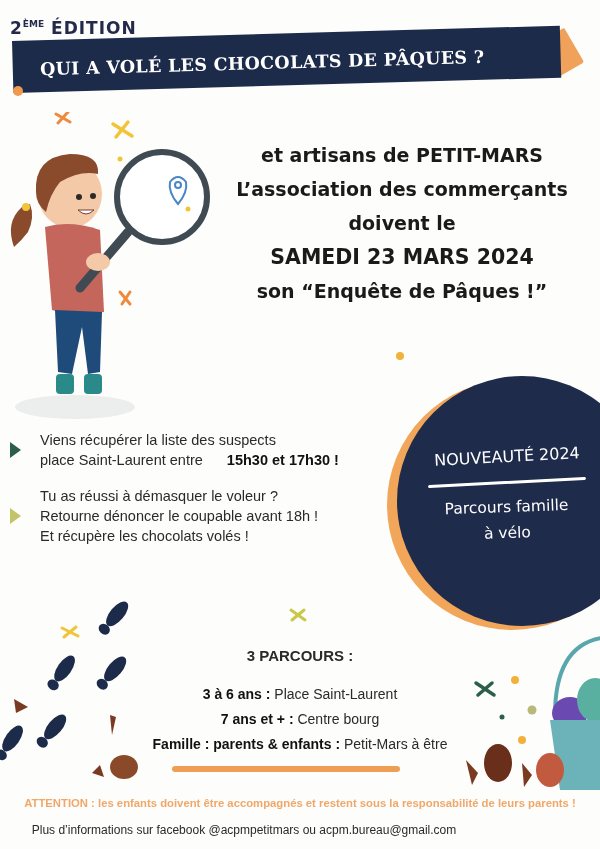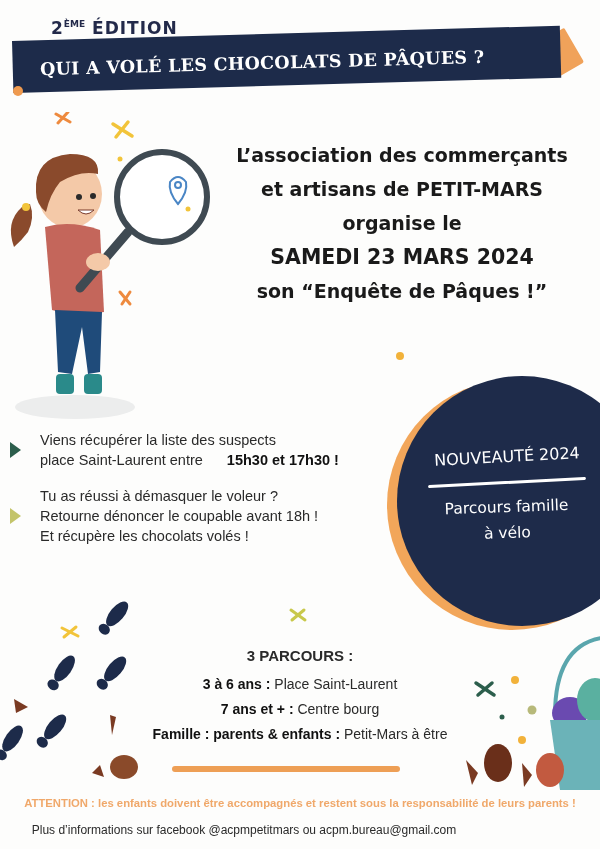--- a/index.html
+++ b/index.html
@@ -1,18 +1,18 @@
 <!DOCTYPE html>
 <html><head>
 <meta charset="utf-8">
 <style>
   html, body { margin:0; padding:0; }
   body { width:600px; height:849px; background:#fdfdfc; position:relative; overflow:hidden; font-family:"Liberation Sans", sans-serif; color:#1f1f1f; }
   .abs { position:absolute; }
-  .edition { left:10px; top:18px; font-family:"DejaVu Sans", sans-serif; font-weight:bold; font-size:17px; color:#232a4a; letter-spacing:1px;margin-left:41px; }
+  .edition { left:10px; top:18px; font-family:"DejaVu Sans", sans-serif; font-weight:bold; font-size:17px; color:#232a4a; letter-spacing:1px; }
   .edition sup { font-size:9px; vertical-align:7px; letter-spacing:0; }
   .banner { left:12px; top:41px; width:548px; height:52px; background:#1d2b4a; transform:rotate(-1.6deg); transform-origin:left top; }
   .banner-text { left:40px; top:52px; width:520px; transform:rotate(-1.6deg); font-family:"DejaVu Serif", serif; font-weight:bold; font-size:17.5px; color:#fff; letter-spacing:0.3px; }
   .tape { left:548px; top:32px; width:28px; height:40px; background:#f0a25a; transform:rotate(-30deg); border-radius:2px; }
   .dot-orange-banner { left:13px; top:86px; width:10px; height:10px; border-radius:50%; background:#ef9a4f; }
 
   .intro { left:222px; top:138px; width:360px; text-align:center; font-family:"DejaVu Sans", sans-serif; font-weight:bold; font-size:19px; line-height:34px; color:#1a1a1a; }
   .intro .date { font-size:20.5px; }
 
   .girl { left:0; top:112px; width:220px; height:320px; }
@@ -22,21 +22,21 @@
   .bullet .tri { position:absolute; left:0; width:0; height:0; border-top:8px solid transparent; border-bottom:8px solid transparent; border-left:11px solid #2c5e4c; }
   .bullet b { color:#111;margin-left:20px; }
 
   .badge-shadow { left:387px; top:380px; width:250px; height:250px; border-radius:50%; background:#f2a65a; }
   .badge { left:397px; top:376px; width:250px; height:250px; border-radius:50%; background:#1e2b4a; }
   .badge-title { left:412px; top:447px; width:190px; text-align:center; font-family:"DejaVu Sans", sans-serif; font-size:16px; color:#fff; transform:rotate(-3deg); }
   .badge-line { left:428px; top:481px; width:158px; height:3px; background:#fff; border-radius:2px; transform:rotate(-3deg); }
   .badge-sub { left:412px; top:494px; width:190px; text-align:center; font-family:"DejaVu Sans", sans-serif; font-size:15.5px; color:#fff; line-height:26px; transform:rotate(-2deg); }
 
   .parcours { left:140px; top:643px; width:320px; text-align:center; font-family:"Liberation Sans", sans-serif; font-size:14px; color:#2a2a2a; line-height:25px; }
-  .parcours .ptitle { font-weight:bold; font-size:15px; margin-bottom:4px; }
+  .parcours .ptitle { font-weight:bold; font-size:15px; margin-bottom:14px; }
   .parcours b { color:#111; }
 
   .underline-bar { left:172px; top:766px; width:228px; height:6px; background:#ee9f55; border-radius:3px; }
   .attention { left:0; top:797px; width:600px; text-align:center; font-size:11.3px; color:#f0a86a; font-weight:bold; }
   .info { left:0; top:823px; width:488px; text-align:center; font-size:12px; color:#2a2a2a; }
 </style>
 </head>
 <body>
 
 <div class="abs edition">
@@ -87,23 +87,23 @@
   <ellipse cx="98" cy="150" rx="12" ry="9" fill="#f4c9a8"></ellipse>
 
   <g fill="none" stroke="#4a86c5" stroke-width="2">
     <path d="M178 92 Q168 80 170 70 Q178 60 186 70 Q188 80 178 92 Z"></path>
     <circle cx="178" cy="73" r="3"></circle>
   </g>
   <circle cx="188" cy="97" r="2.5" fill="#f2c43a"></circle>
 </svg>
 
 <div class="abs intro">
+  <div>et artisans de PETIT-MARS</div>
   <div>L’association des commerçants</div>
-  <div>et artisans de PETIT-MARS</div>
-  <div>organise le</div>
+  <div>doivent le</div>
   <div class="date">SAMEDI 23 MARS 2024</div>
   <div>son “Enquête de Pâques !”</div>
 </div>
 
 <div class="abs" style="left:396px;top:352px;width:8px;height:8px;border-radius:50%;background:#f2b23a;"></div>
 
 <div class="abs bullets">
   <div class="bullet">
     <span class="tri" style="top:12px;border-left-color:#2c5e4c;"></span>
     <div>Viens récupérer la liste des suspects</div>

